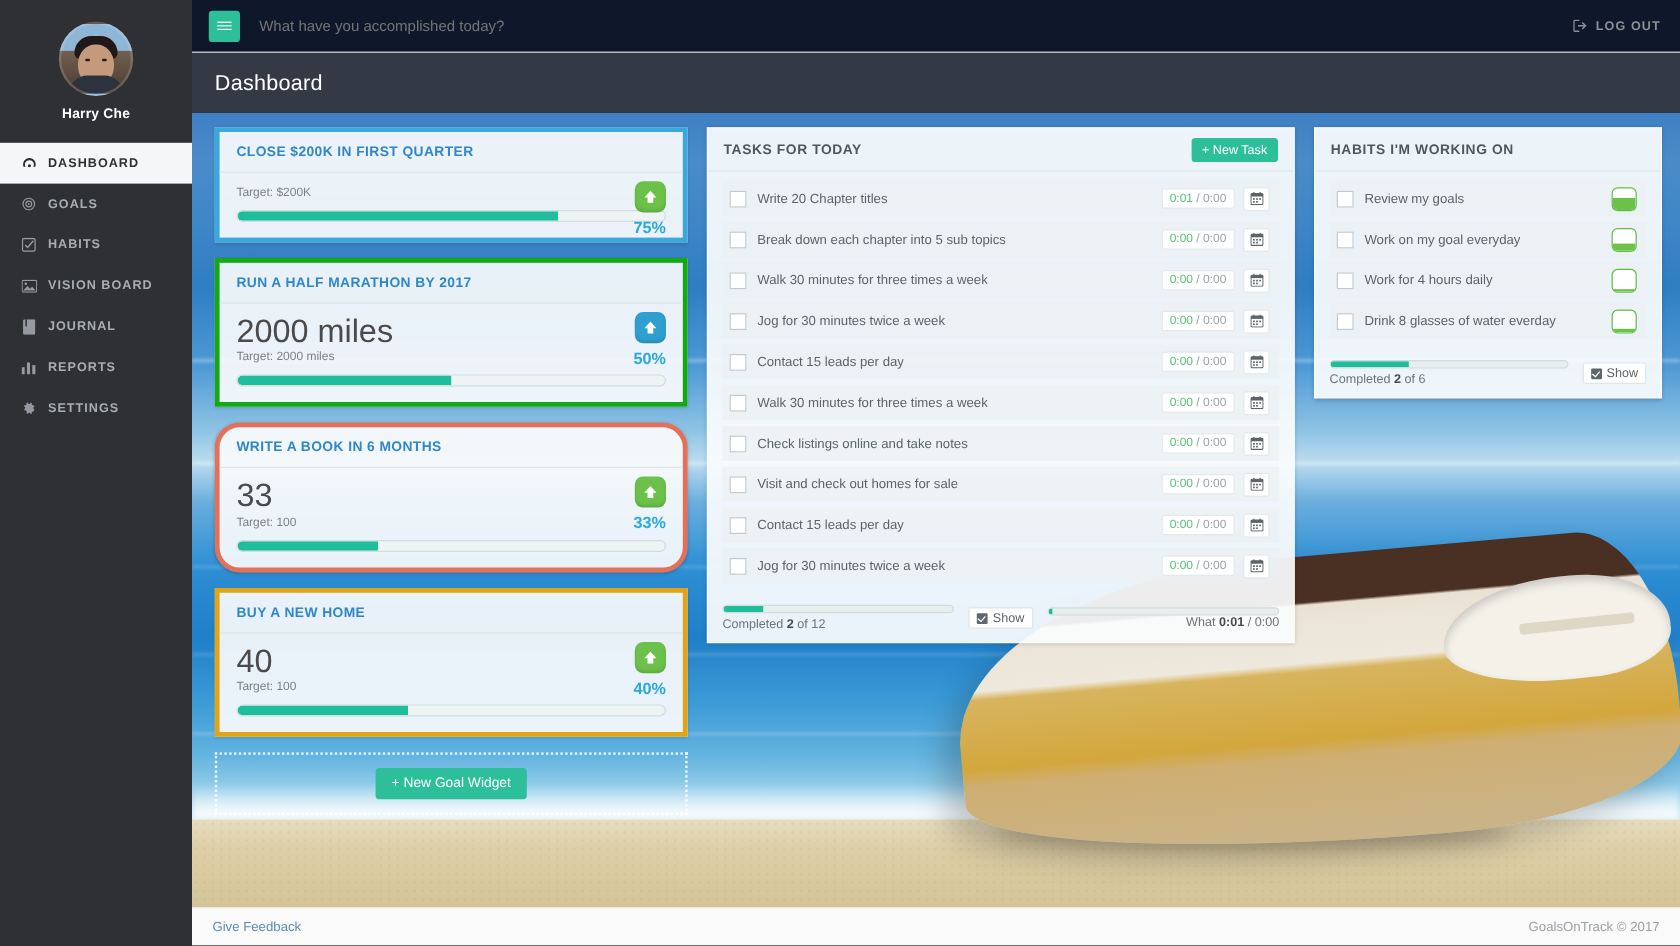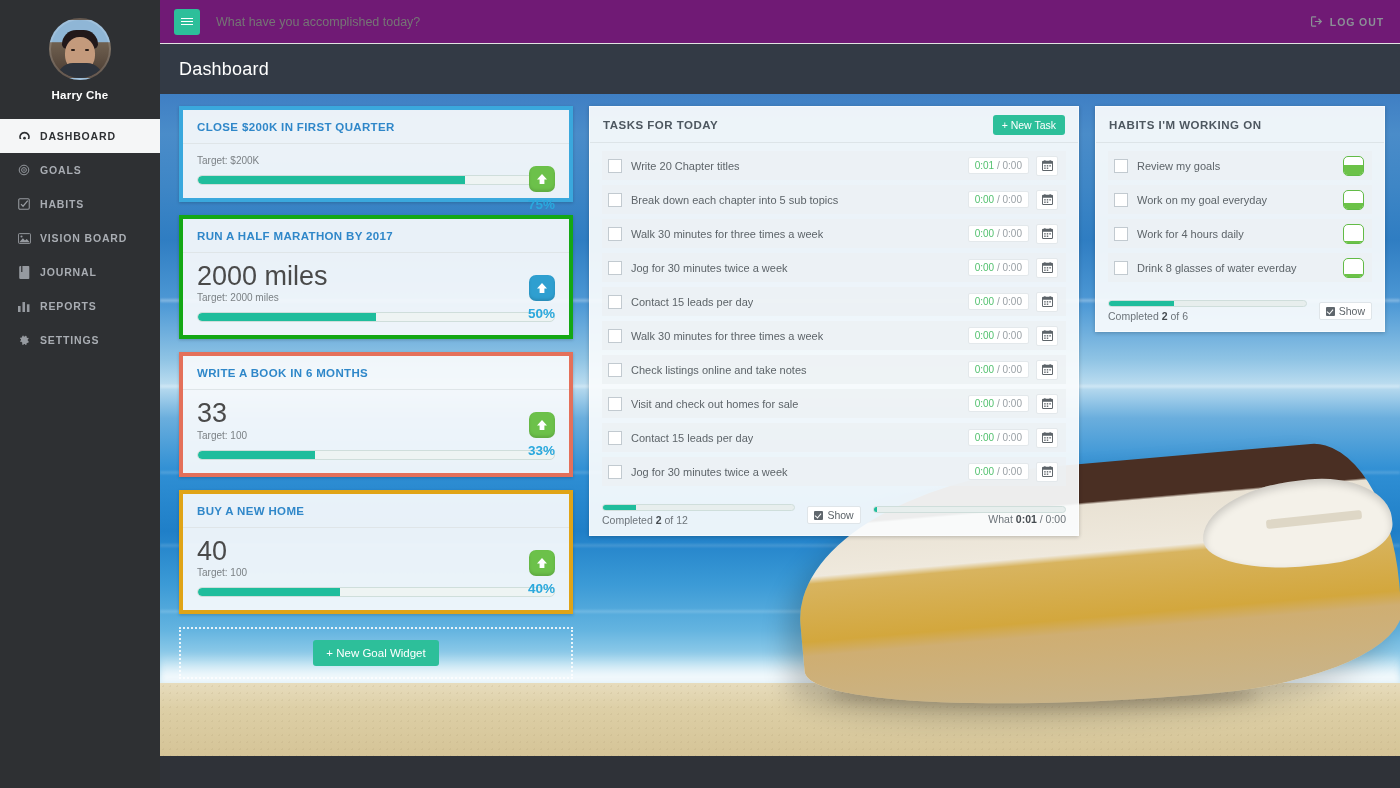--- a/index.html
+++ b/index.html
@@ -59,21 +59,21 @@
   .nav-item .ico { width: 14px; display:flex; align-items:center; justify-content:center; opacity:.85;}
   .nav-item.active {
     background: #f5f6f7; color: #2e3033;
   }
   .nav-item.active .ico { opacity: 1; }
 
   
   .main { flex: 1; position: relative; height: 788px; }
 
   .topbar {
-    height: 44px; background: #701a75; display: flex; align-items: center;
+    height: 44px; background: #0f172a; display: flex; align-items: center;
     padding: 0 16px 0 14px; border-bottom: 1px solid #e2e2e2;
     position: relative; z-index: 4; justify-content: space-between;
   }
   .burger {
     width: 26px; height: 26px; border-radius: 3px; background: #2dbf9a;
     display: flex; align-items: center; justify-content: center; cursor: pointer;
     flex: 0 0 26px;
   }
   .burger span { display:block; width:12px; height:1.6px; background:#fff; margin:1.4px 0; }
   .topbar-prompt {
@@ -184,21 +184,21 @@
     box-shadow: 0 1px 3px rgba(0,0,0,.2);
   }
   .goal-head {
     padding: 11px 14px 10px; border-bottom: 1px solid #dfe5e8;
     font-size: 11.5px; font-weight: bold; color: #2f87c9; letter-spacing: .35px;
     text-transform: uppercase;
   }
   .goal-body { padding: 9px 14px 13px; position: relative; }
   .goal-value { font-size: 27px; color: #4a4a4a; font-weight: normal; line-height: 1.05; }
   .goal-target { font-size: 10px; color: #7b8185; margin-top: 2px; }
-  .goal-right { position: absolute; right: 14px; top: 22px; text-align: left; }
+  .goal-right { position: absolute; right: 14px; top: 7px; text-align: left; }
   .arrow-badge {
     width: 26px; height: 26px; border-radius: 7px; margin-left: auto;
     display:flex; align-items:center; justify-content:center;
     box-shadow: inset 0 -2px 3px rgba(0,0,0,.12);
   }
   .goal-pct { font-size: 13.5px; font-weight: bold; color: #2aa8dd; margin-top: 5px; }
   .pbar {
     margin-top: 9px; height: 10px; border-radius: 6px;
     background: #eef4f3; border: 1px solid #cfdedb; overflow: hidden;
   }
@@ -464,21 +464,21 @@
                   </svg>
               </div>
               <div class="goal-pct">50%</div>
             </div>
             <div class="pbar">
                 <i style="width: 50%;"></i>
               </div>
           </div>
         </div>
 
-        <div class="goal" style="border-color: rgb(228, 112, 90);">
+        <div class="goal" style="border-color: rgb(228, 112, 90); border-radius: 21px;">
           <div class="goal-head">WRITE A BOOK IN 6 MONTHS</div>
           <div class="goal-body">
             <div class="goal-value">33</div>
             <div class="goal-target">Target: 100</div>
             <div class="goal-right">
               <div class="arrow-badge" style="background: rgb(108, 193, 74);">
                 <svg width="14" height="14" viewBox="0 0 14 14">
                     <path fill="#fff" d="M7 2 12 7.6H9.4V12H4.6V7.6H2z"></path>
                   </svg>
               </div>
@@ -781,15 +781,19 @@
             <div class="showbox">
               <span class="mini"></span>
               <span>Show</span>
             </div>
           </div>
         </div>
       </div>
 
     </div>
 
+    <div class="footer">
+      <a>Give Feedback</a>
+      <span class="copy">GoalsOnTrack © 2017</span>
+    </div>
 
   </div>
 </div>
 
 </body></html>

